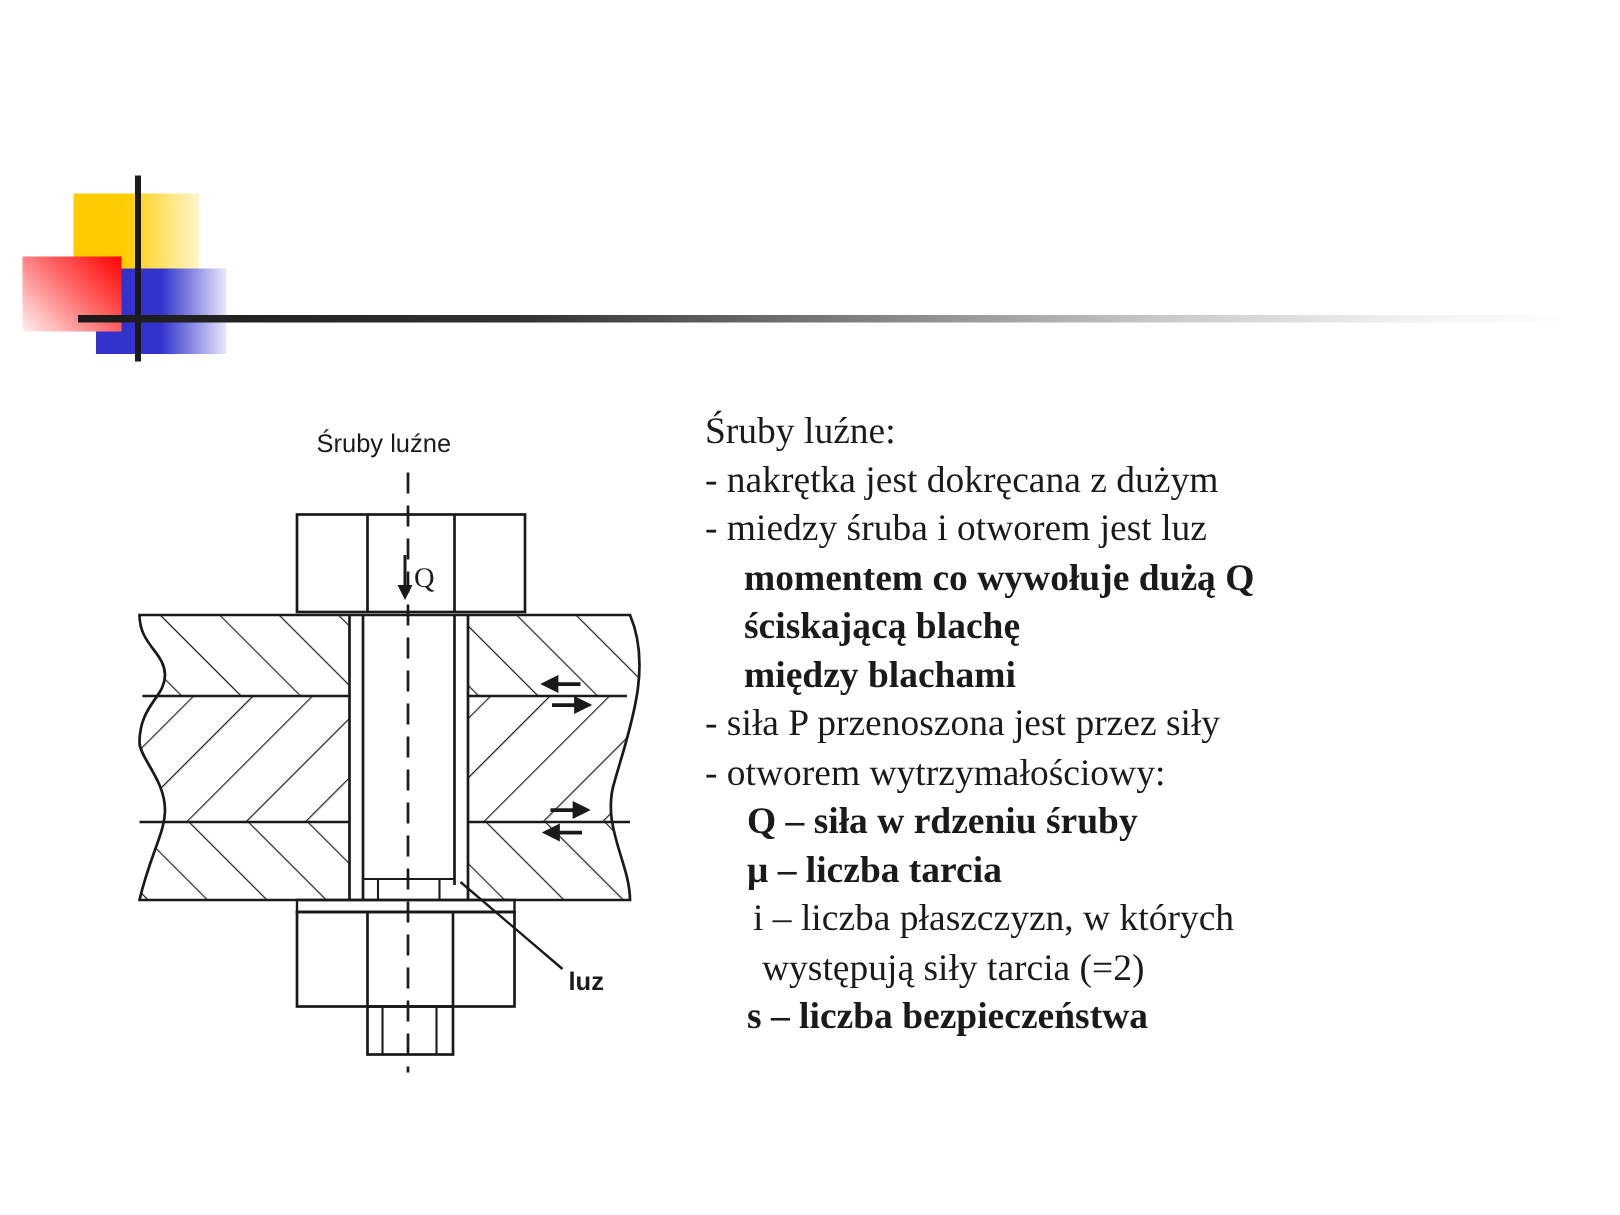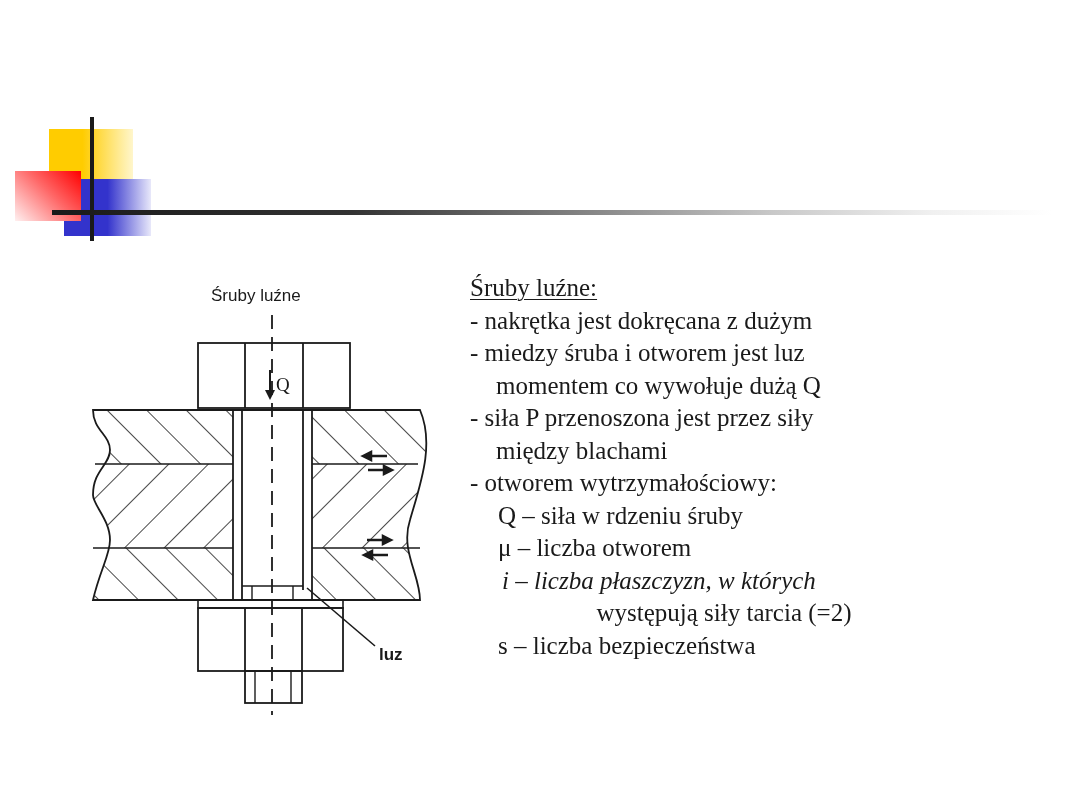--- a/index.html
+++ b/index.html
@@ -9,26 +9,26 @@
   .sq-blue { left: 64px; top: 179px; width: 87px; height: 57px; background: linear-gradient(90deg, #3333cc 0%, #3333cc 50%, #e8e8fa 100%); }
   .sq-red { left: 15px; top: 171px; width: 66px; height: 50px; background: linear-gradient(225deg, #ff0000 0%, #ff6666 45%, #fff0f0 100%); }
   .vline { left: 90px; top: 117px; width: 4px; height: 124px; background: #1a1a1a; }
   .hrule { left: 52px; top: 210px; width: 1000px; height: 5px; background: linear-gradient(90deg, #1a1a1a 0%, #333333 30%, #8a8a8a 55%, #c8c8c8 72%, #f0f0f0 88%, rgba(255,255,255,0) 100%); }
 
   .figure { position: absolute; left: 85px; top: 270px; width: 380px; height: 460px; }
   .figure svg { width: 380px; height: 460px; display: block; }
 
   .text-block { position: absolute; left: 470px; top: 272px; width: 470px; color: #1a1a1a; font-size: 25px; line-height: 32.5px; }
   .text-block .line { white-space: nowrap; display: block; }
-  .heading { text-decoration: underline; text-decoration-thickness: 1px; text-underline-offset: 3px; }
-  .ind1 { padding-left: 26px; }
+  .heading { text-decoration-thickness: 1px; text-underline-offset: 3px; }
+  .ind1 { padding-left: 26px; font-weight: bold; }
   .ind-formula { padding-left: 96px; }
-  .ind-def { padding-left: 28px; }
-  .ind-def2 { padding-left: 32px; font-style: italic; }
-  .ind-def3 { padding-left: 38px; text-align: center; }
+  .ind-def { padding-left: 28px; font-weight: bold; }
+  .ind-def2 { padding-left: 32px; }
+  .ind-def3 { padding-left: 38px; }
 </style>
 </head>
 <body>
 
 <div class="deco sq-yellow"></div>
 <div class="deco sq-blue"></div>
 <div class="deco sq-red"></div>
 <div class="deco vline"></div>
 <div class="deco hrule"></div>
 
@@ -108,21 +108,22 @@
 
     <text x="126" y="31" font-family="Liberation Sans, sans-serif" font-size="17" fill="#1a1a1a">Śruby luźne</text>
   </svg>
 </div>
 
 <div class="text-block">
   <span class="line heading">Śruby luźne:</span>
   <span class="line">- nakrętka jest dokręcana z dużym</span>
   <span class="line">- miedzy śruba i otworem jest luz</span>
   <span class="line ind1">momentem co wywołuje dużą Q</span>
+  <span class="line ind1">ściskającą blachę</span>
+  <span class="line ind1">między blachami</span>
   <span class="line">- siła P przenoszona jest przez siły</span>
-  <span class="line ind1">między blachami</span>
   <span class="line">- otworem wytrzymałościowy:</span>
   <span class="line ind-def">Q – siła w rdzeniu śruby</span>
-  <span class="line ind-def">μ – liczba otworem</span>
+  <span class="line ind-def">μ – liczba tarcia</span>
   <span class="line ind-def2">i – liczba płaszczyzn, w których</span>
   <span class="line ind-def3">występują siły tarcia (=2)</span>
   <span class="line ind-def">s – liczba bezpieczeństwa</span>
 </div>
 
 </body></html>

